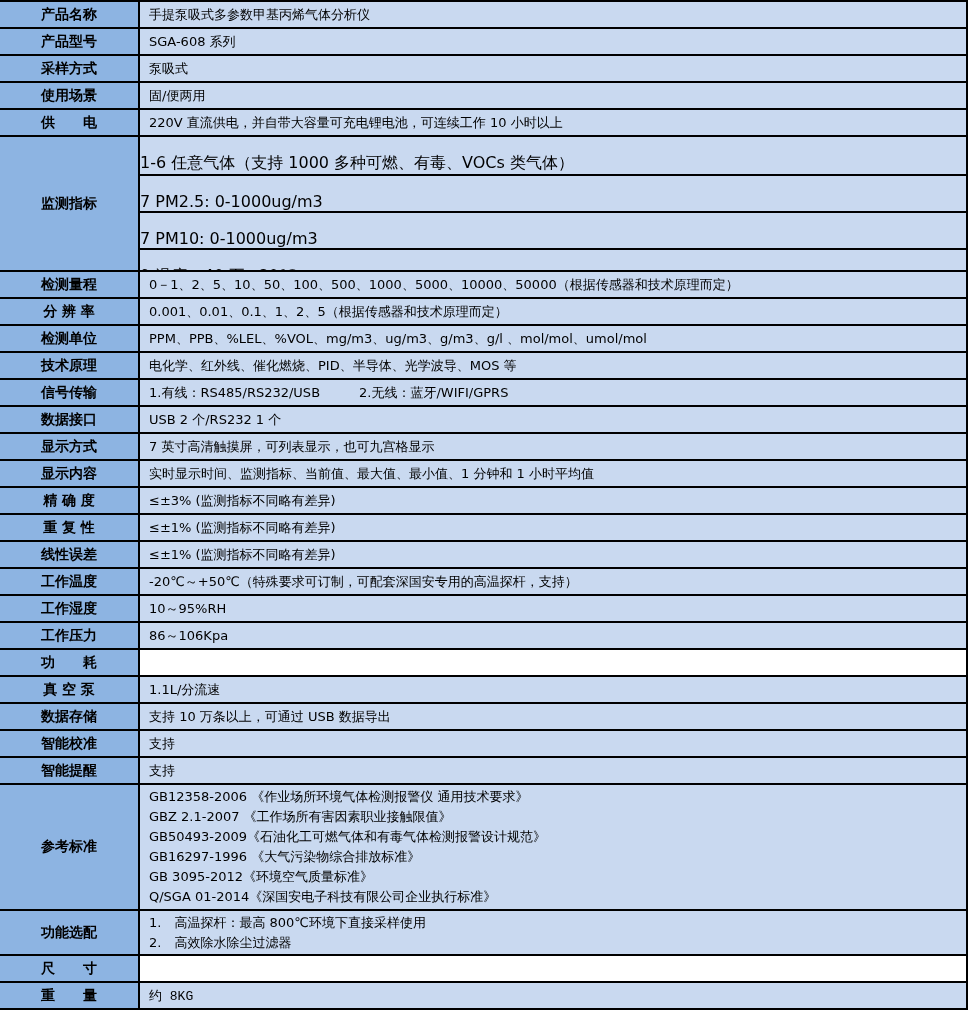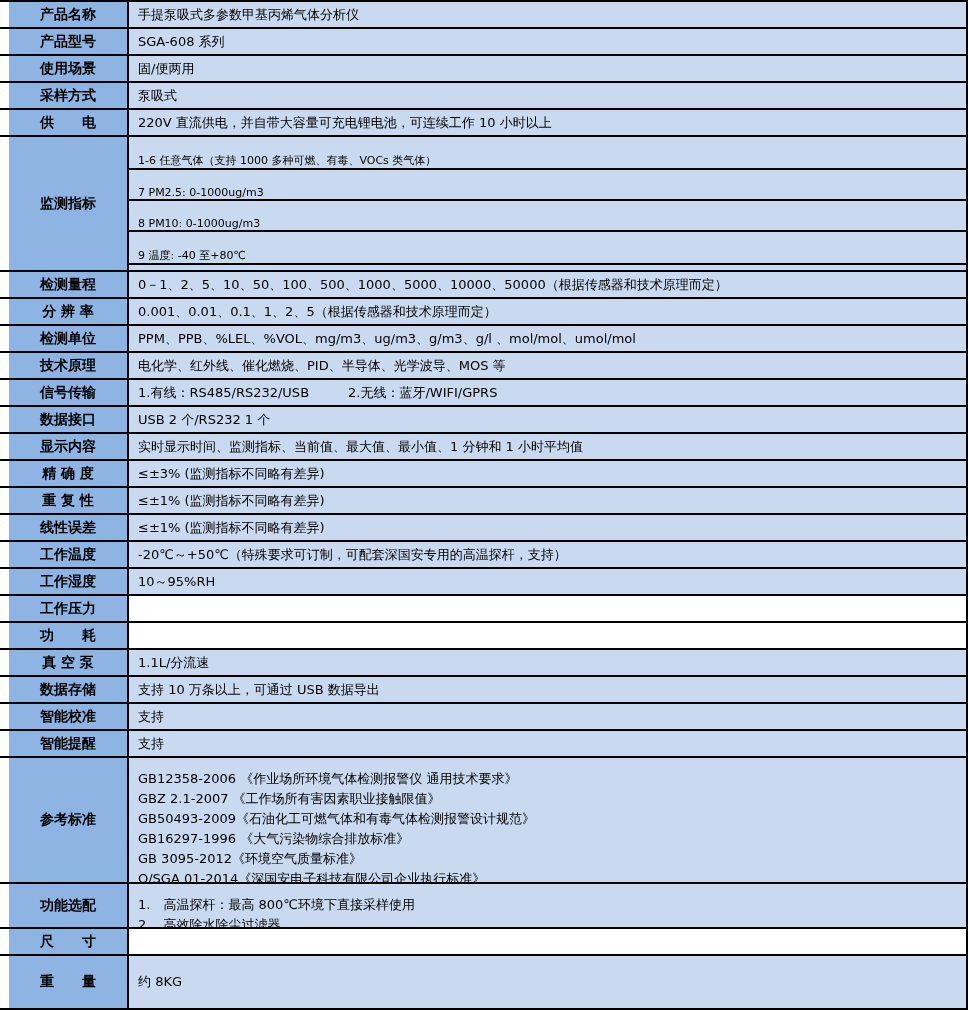--- a/index.html
+++ b/index.html
@@ -16,41 +16,40 @@
     flex-direction: column;
     overflow: hidden;
   }
 
   .row {
     display: flex;
     flex: none;
     border-bottom: 2px solid var(--border, #000);
     box-sizing: border-box;
   }
-  .row:last-child { border-bottom: none; flex: 1; }
+  .row:last-child { border-bottom: none; flex: 1; font-family: Liberation Mono, monospace; }
 
   .row-std { height: 27px; }
   .row-multi { height: 135px; }
   .row-ref { height: 126px; }
   .row-opt { height: 45px; }
 
   .label-cell {
-    width: 120px;
+    width: 140px;
     flex: none;
     box-sizing: border-box;
     background: var(--label-bg, #8DB4E2);
     border-right: 2px solid var(--border, #000);
     display: flex;
     align-items: center;
     justify-content: center;
     font-weight: bold;
     font-size: 14px;
     text-align: center;
     white-space: pre-wrap;
-    margin-left: 9px;
   }
 
   .value-cell {
     flex: 1;
     box-sizing: border-box;
     background: var(--value-bg, #C9D9F0);
     display: flex;
     align-items: center;
     padding: 0 9px;
     font-size: 13px;
@@ -63,69 +62,69 @@
     display: flex;
     flex-direction: column;
     background: var(--value-bg, #C9D9F0);
   }
   .sub-row {
     box-sizing: border-box;
     height: 27px;
     flex: 1;
     display: flex;
     align-items: center;
-    padding: 0 9px;
-    font-size: 11px;
+    padding: 0 0;
+    font-size: 16px;
     border-bottom: 2px solid var(--border, #000);
     white-space: pre-wrap;
     margin-top: 16px;
   }
   .sub-row:last-child { border-bottom: none; }
 
   .lines-cell {
     flex-direction: column;
     align-items: flex-start;
     justify-content: space-evenly;
-    padding: 11px 9px;
+    padding: 2px 9px;
   }
   .lines-cell .line {
     line-height: 20px;
     white-space: pre-wrap;
   }
 </style>
 </head>
 <body style="color: rgb(0, 0, 0);">
 
 <div id="spec-table">
     <div class="row row-std">
       <div class="label-cell">产品名称</div>
       <div class="value-cell">手提泵吸式多参数甲基丙烯气体分析仪</div>
     </div>
     <div class="row row-std">
       <div class="label-cell">产品型号</div>
       <div class="value-cell">SGA-608 系列</div>
     </div>
     <div class="row row-std">
+      <div class="label-cell">采样方式</div>
+      <div class="value-cell">泵吸式</div>
+    </div>
+    <div class="row row-std">
       <div class="label-cell">使用场景</div>
       <div class="value-cell">固/便两用</div>
-    </div>
-    <div class="row row-std">
-      <div class="label-cell">采样方式</div>
-      <div class="value-cell">泵吸式</div>
     </div>
     <div class="row row-std">
       <div class="label-cell">供　　电</div>
       <div class="value-cell">220V 直流供电，并自带大容量可充电锂电池，可连续工作 10 小时以上</div>
     </div>
     <div class="row row-multi">
       <div class="label-cell">监测指标</div>
       <div class="value-stack">
         <div class="sub-row">1-6 任意气体（支持 1000 多种可燃、有毒、VOCs 类气体）</div>
         <div class="sub-row">7 PM2.5: 0-1000ug/m3</div>
-        <div class="sub-row">8 PM10: 0-1000ug/m3</div>
+        <div class="sub-row">7 PM10: 0-1000ug/m3</div>
         <div class="sub-row">9 温度: -40 至+80℃</div>
         <div class="sub-row">10 湿度 0-100%RH</div>
       </div>
     </div>
     <div class="row row-std">
       <div class="label-cell">检测量程</div>
       <div class="value-cell">0－1、2、5、10、50、100、500、1000、5000、10000、50000（根据传感器和技术原理而定）</div>
     </div>
     <div class="row row-std">
       <div class="label-cell">分 辨 率</div>
@@ -141,20 +140,24 @@
     </div>
     <div class="row row-std">
       <div class="label-cell">信号传输</div>
       <div class="value-cell">1.有线：RS485/RS232/USB　　　2.无线：蓝牙/WIFI/GPRS</div>
     </div>
     <div class="row row-std">
       <div class="label-cell">数据接口</div>
       <div class="value-cell">USB 2 个/RS232 1 个</div>
     </div>
     <div class="row row-std">
+      <div class="label-cell">显示方式</div>
+      <div class="value-cell">7 英寸高清触摸屏，可列表显示，也可九宫格显示</div>
+    </div>
+    <div class="row row-std">
       <div class="label-cell">显示内容</div>
       <div class="value-cell">实时显示时间、监测指标、当前值、最大值、最小值、1 分钟和 1 小时平均值</div>
     </div>
     <div class="row row-std">
       <div class="label-cell">精 确 度</div>
       <div class="value-cell">≤±3% (监测指标不同略有差异)</div>
     </div>
     <div class="row row-std">
       <div class="label-cell">重 复 性</div>
       <div class="value-cell">≤±1% (监测指标不同略有差异)</div>
@@ -166,20 +169,21 @@
     <div class="row row-std">
       <div class="label-cell">工作温度</div>
       <div class="value-cell">-20℃～+50℃（特殊要求可订制，可配套深国安专用的高温探杆，支持）</div>
     </div>
     <div class="row row-std">
       <div class="label-cell">工作湿度</div>
       <div class="value-cell">10～95%RH</div>
     </div>
     <div class="row row-std">
       <div class="label-cell">工作压力</div>
+      <div class="value-cell">86～106Kpa</div>
     </div>
     <div class="row row-std">
       <div class="label-cell">功　　耗</div>
     </div>
     <div class="row row-std">
       <div class="label-cell">真 空 泵</div>
       <div class="value-cell">1.1L/分流速</div>
     </div>
     <div class="row row-std">
       <div class="label-cell">数据存储</div>

